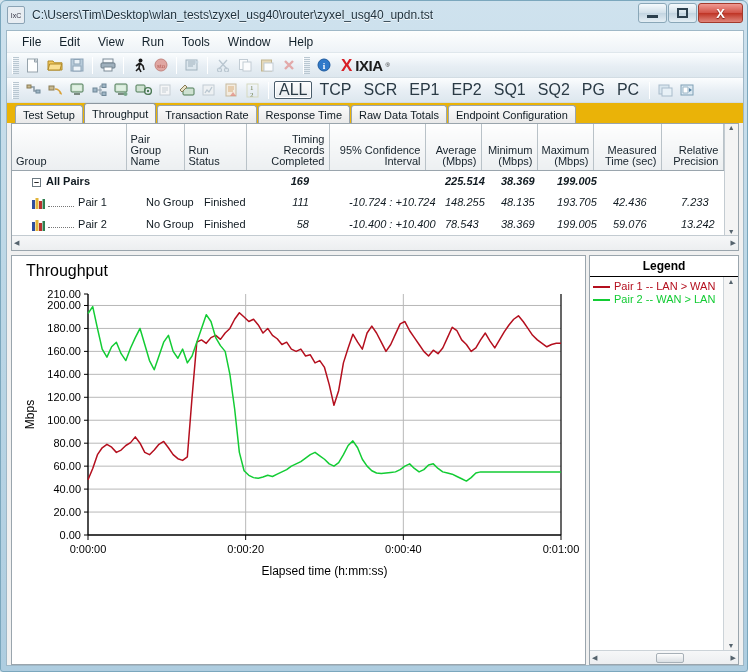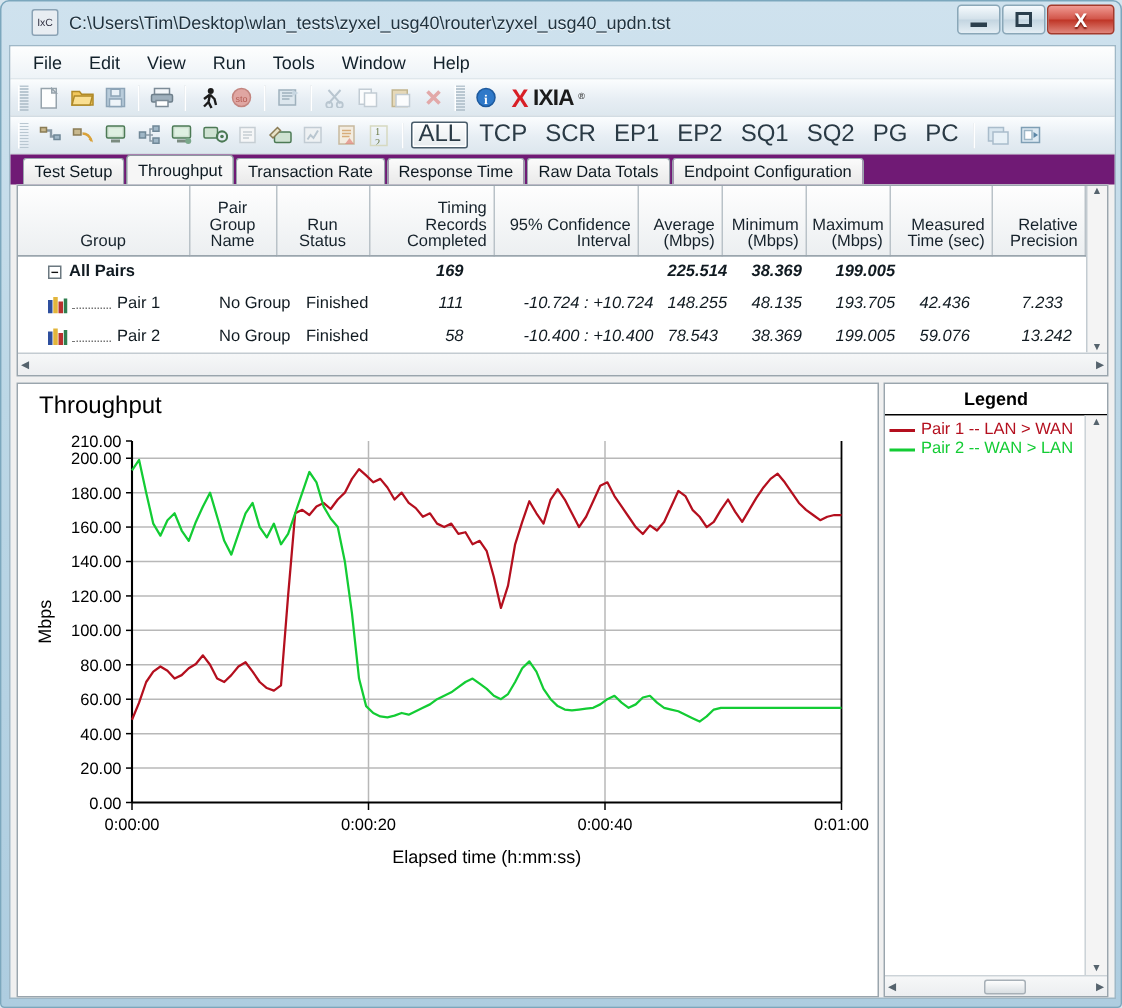--- a/index.html
+++ b/index.html
@@ -14,21 +14,21 @@
   #window {
     position:absolute; left:0; top:0; width:748px; height:672px;
     background:linear-gradient(to bottom,#cfe2ee 0%, #bcd7e6 40%, #aecde0 100%);
     border:1px solid #7ba7bd;
     border-radius:6px 6px 3px 3px;
     padding:0;
   }
   #titlebar {
     height:28px; position:relative;
     display:flex; align-items:center;
-    padding-left:20px;
+    padding-left:6px;
   }
   #app-icon {
     width:18px;height:18px;background:#e8edf2;border:1px solid #8ba3b5;
     display:flex;align-items:center;justify-content:center;
     font-size:7px;color:#334; font-family:"Liberation Sans",sans-serif;
     border-radius:2px; overflow:hidden;
   }
   #title-text {
     margin-left:7px; font-size:12px; color:#21333f;
     text-shadow:0 1px 0 rgba(255,255,255,.85);
@@ -87,21 +87,21 @@
   .fbtn.active{border:1px solid #4a5d6b;background:linear-gradient(to bottom,#fdfdfd,#e6ebee);
                box-shadow:inset 0 0 0 1px #fff;}
   #ixia-logo{display:flex;align-items:center;gap:3px;margin-left:6px;}
   #ixia-logo .xmark{font-size:17px;font-weight:bold;color:#d81f26;line-height:1;font-family:"Liberation Sans",sans-serif;}
   #ixia-logo .ixia-text{font-size:15px;font-weight:bold;color:#1b1b1b;letter-spacing:-.5px;}
   #ixia-logo .reg{font-size:6px;color:#1b1b1b;vertical-align:super;}
 
   
   #tabstrip{
     height:20px;display:flex;align-items:flex-end;padding-left:8px;
-    background:#701a75; position:relative;
+    background:#eab308; position:relative;
   }
   .tab{
     height:18px;padding:0 7px;margin-right:1px;
     display:flex;align-items:center;font-size:11px;color:#0e1a22;
     background:linear-gradient(to bottom,#fbfbfb,#e9e9e9);
     border:1px solid #9aa5ad;border-bottom:none;border-radius:3px 3px 0 0;
   }
   .tab.active{
     height:20px;background:#f6f6f6;border-color:#8d979f;
     font-size:11px;
@@ -114,21 +114,21 @@
   }
   #table-scrollwrap{ flex:1; display:flex; overflow:hidden;}
   table.grid{border-collapse:collapse; width:711px; table-layout:fixed; background:#fff;}
   table.grid th{
     background:linear-gradient(to bottom,#fefefe,#eceff1);
     border-right:1px solid #b9c2c8;border-bottom:1px solid #9aa5ad;
     font-weight:normal;font-size:11px;color:#16222b;
     height:46px; vertical-align:bottom; padding:2px 4px 3px 4px;
     line-height:11px;
   }
-  table.grid th.l{text-align:center;}
+  table.grid th.l{text-align:left;}
   table.grid th.r{text-align:right;}
   table.grid td{
     font-size:11px;color:#101a21;padding:1px 20px;height:16px;
     white-space:nowrap; vertical-align:middle;
   }
   td.r{text-align:right;font-style:italic;}
   tr.allpairs td{font-weight:bold;}
   .expander{
     display:inline-block;width:9px;height:9px;border:1px solid #6b7880;background:#fff;
     text-align:center;line-height:7px;font-size:9px;color:#111;margin-right:5px;

